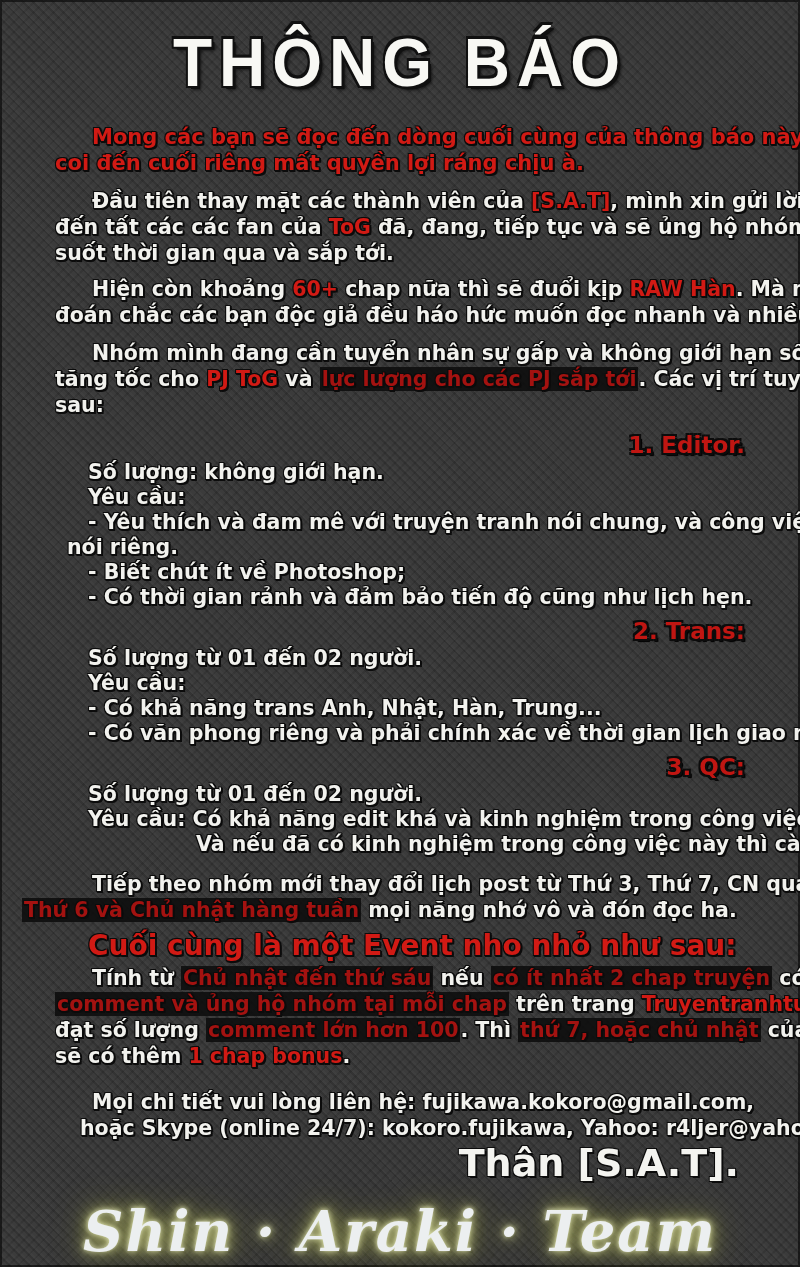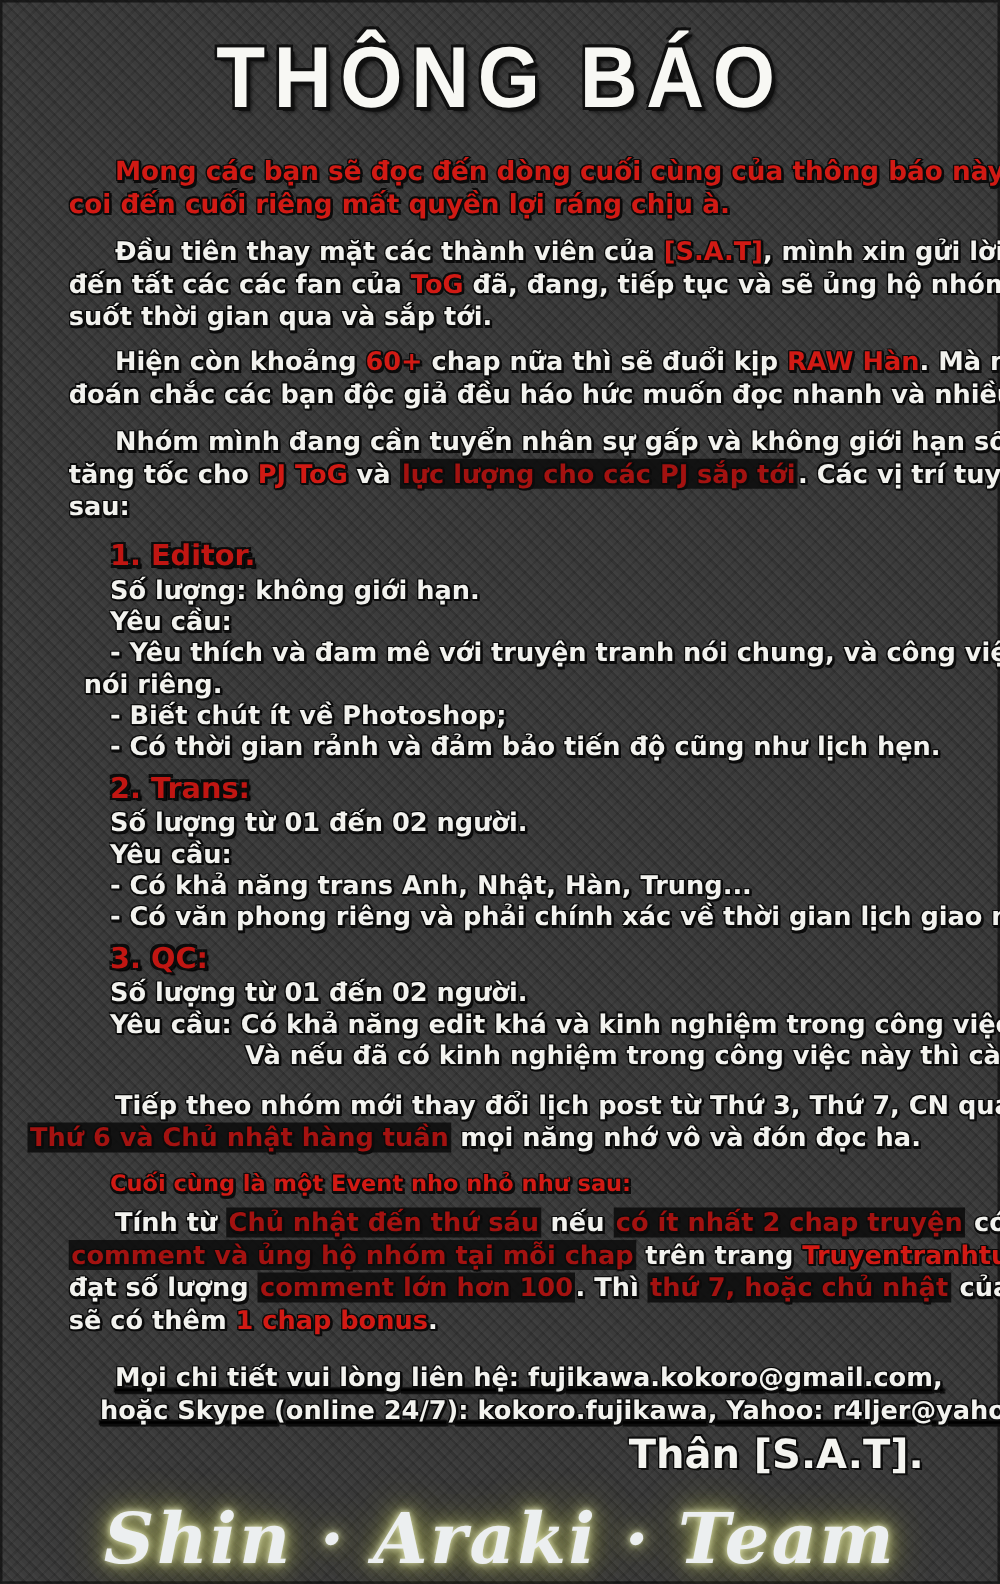--- a/index.html
+++ b/index.html
@@ -47,29 +47,29 @@
     padding:0 2px;
   }
   .redh{
     color:#c01612;
     font-size:23px;
     text-shadow:-2px -2px 0 #0c0c0c,2px -2px 0 #0c0c0c,-2px 2px 0 #0c0c0c,2px 2px 0 #0c0c0c,3px 3px 1px #000;
   }
   .intro{margin-top:12px;}
   .intro .run{font-size:21px;}
   .mt10{margin-top:10px;} .mt12{margin-top:12px;} .mt14{margin-top:14px;}
-  .mt20{margin-top:20px;text-decoration:underline;} .mt8{margin-top:8px;}
-  .sect-header{margin-left:33px;height:28px;line-height:28px;}
-  .event-header .run{font-size:18px;}
+  .mt20{margin-top:20px;} .mt8{margin-top:8px;}
+  .sect-header{margin-left:33px;height:28px;line-height:28px;text-align:right;}
+  .event-header .run{font-size:28px;}
   .event-header{margin-left:33px;height:32px;line-height:32px;margin-top:10px;}
   .signature{
     text-align:right;
     margin-top:2px;
     padding-right:6px;
-    font-size:32px;
+    font-size:38px;
     font-weight:700;
     color:#f4f4f0;
     height:40px;line-height:40px;
     text-shadow:-1px -1px 0 #0c0c0c,2px 2px 0 #0c0c0c,1px -1px 0 #0c0c0c,-1px 1px 0 #0c0c0c;
   }
   .logo{
     margin-top:8px;
     text-align:center;
     font-family:"DejaVu Serif", serif;
     font-style:italic;

